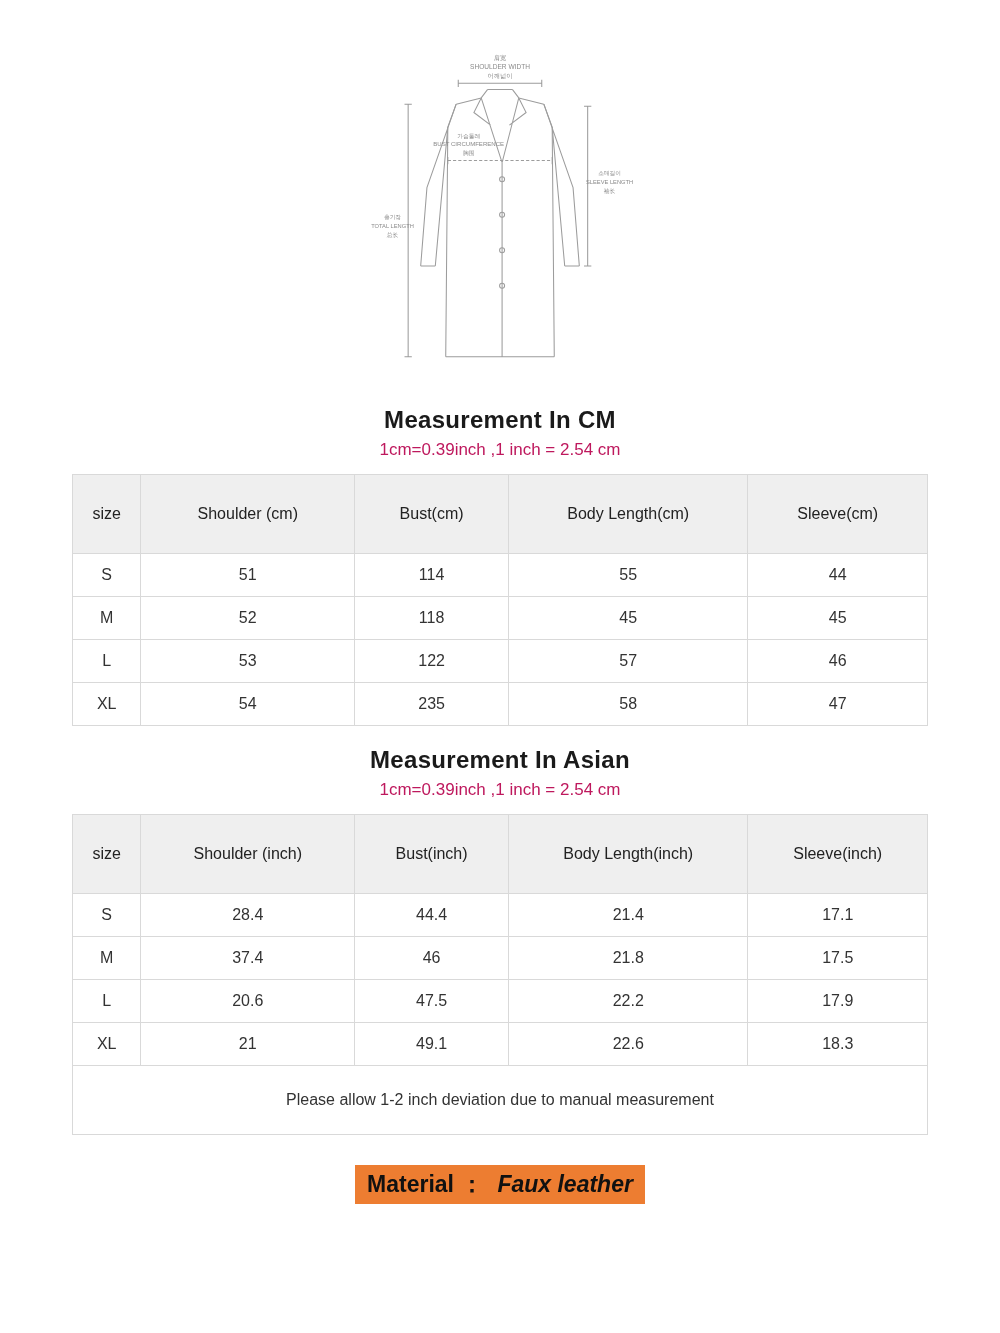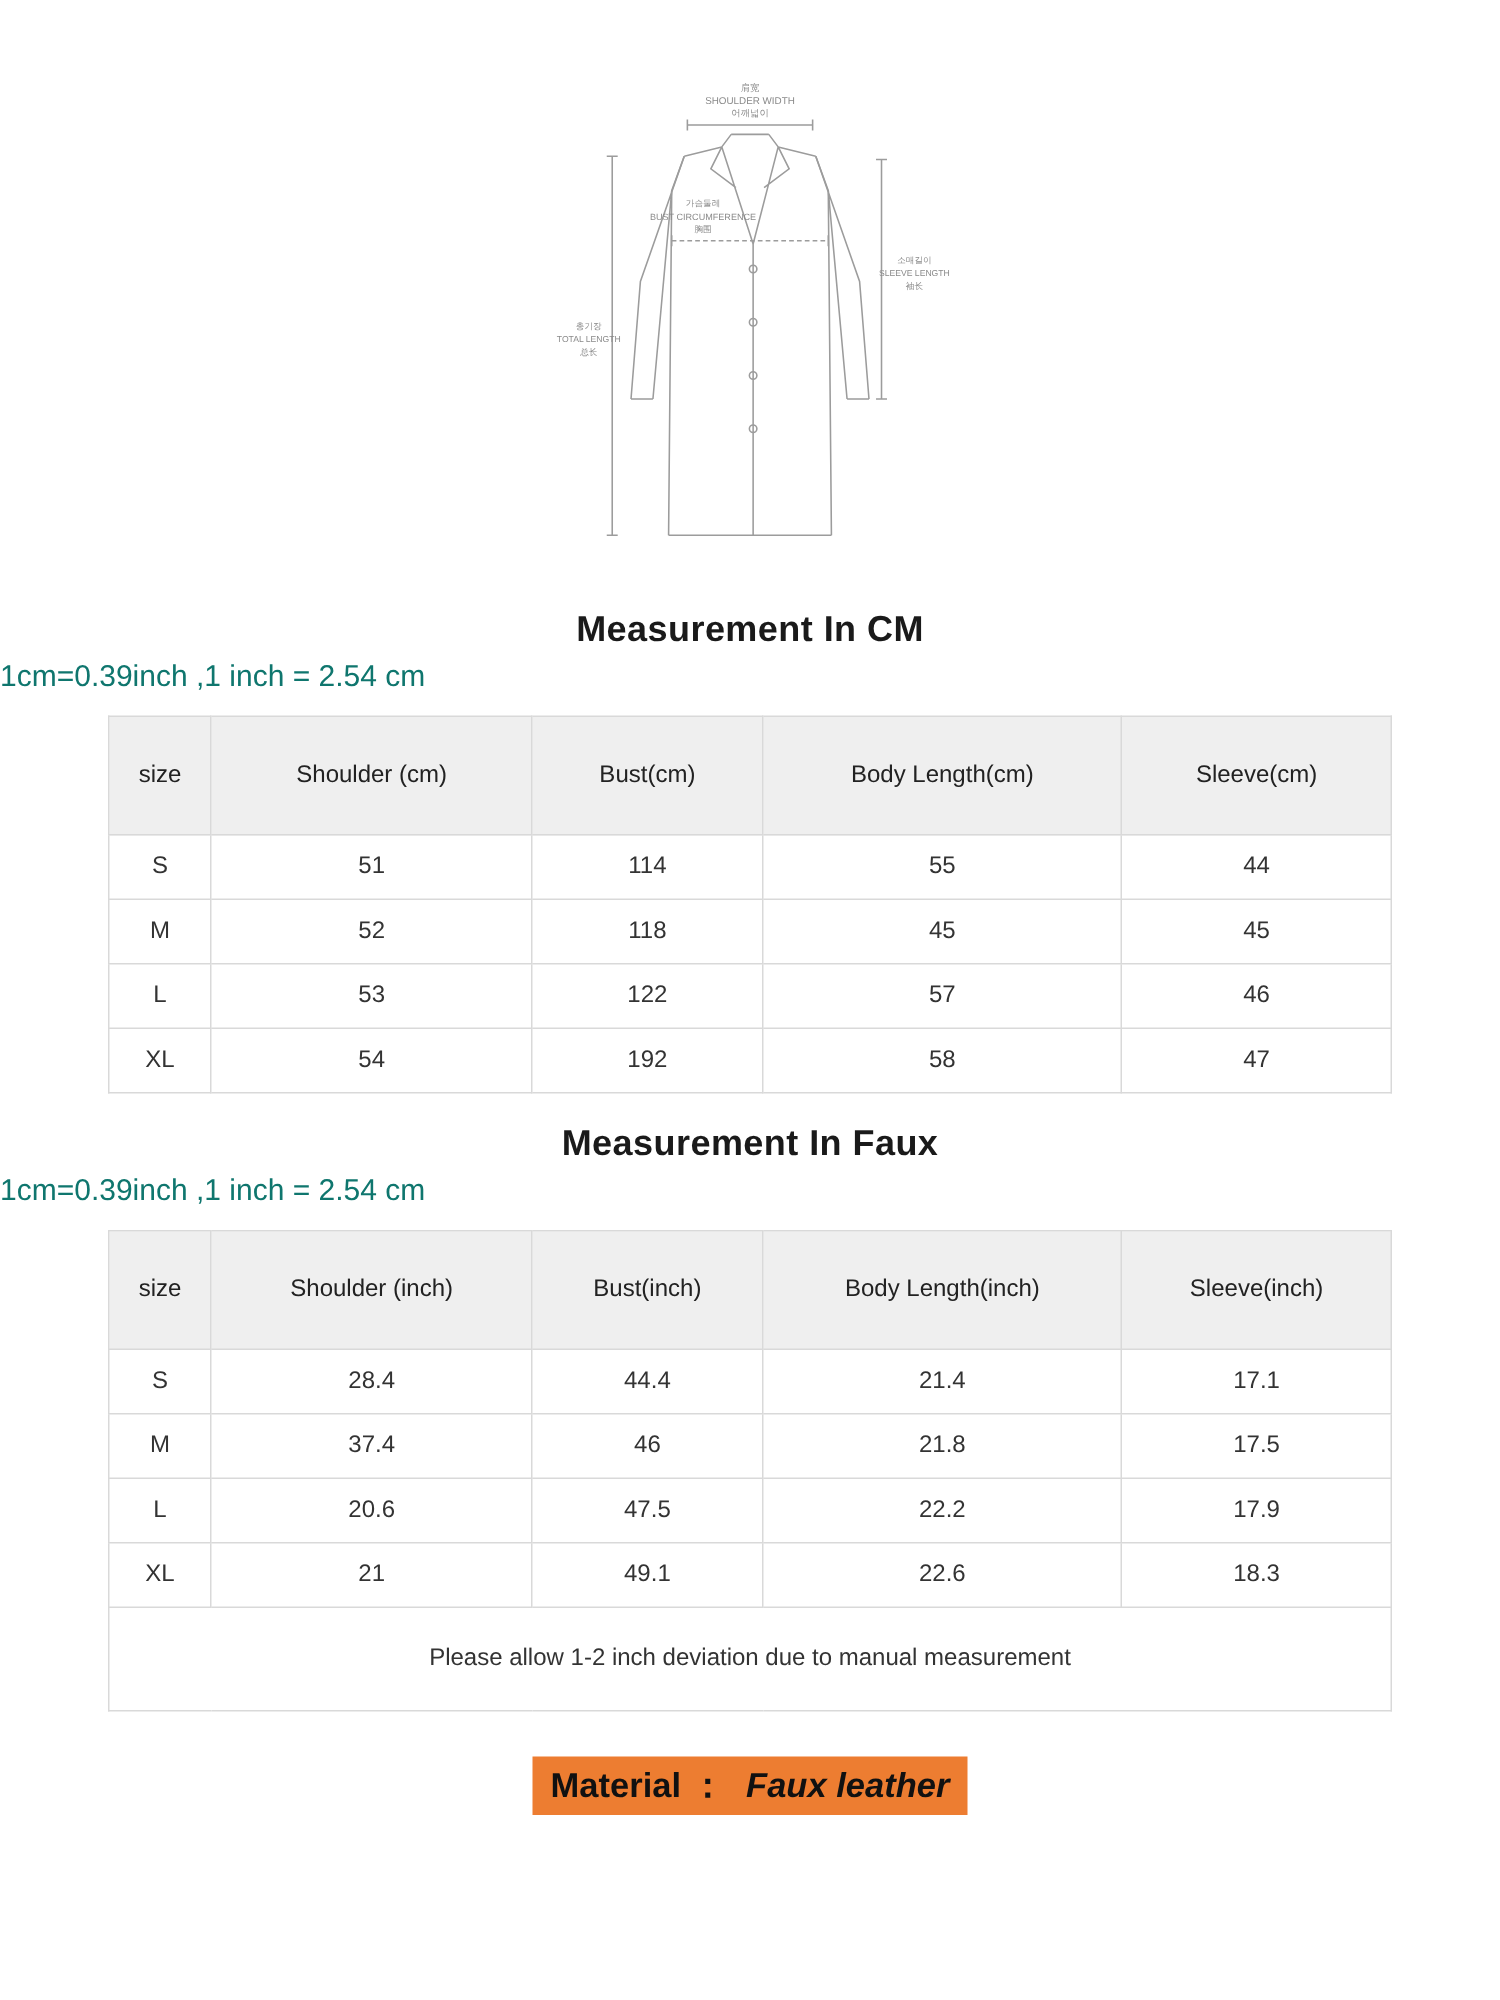--- a/index.html
+++ b/index.html
@@ -7,21 +7,21 @@
     width:1000px;height:1333px;background:#ffffff;
     font-family:"Liberation Sans", sans-serif;color:#333;
     position:relative;overflow:hidden;
   }
   .diagram-wrap{display:flex;justify-content:center;padding-top:52px;}
   .section-title{
     text-align:center;font-size:24px;font-weight:bold;color:#1a1a1a;
     margin:20px 0 6px 0;letter-spacing:.3px;
   }
   .section-subtitle{
-    font-size:20px;color:#0f766e;margin:0 0 14px 0;
+    text-align:center;font-size:17px;color:#be185d;margin:0 0 14px 0;
   }
   table.size-table{
     width:856px;margin:0 auto;border-collapse:collapse;table-layout:fixed;
   }
   table.size-table th, table.size-table td{
     border:1px solid #d9d9d9;text-align:center;vertical-align:middle;
     font-size:16px;color:#333;font-weight:400;padding:0;
   }
   table.size-table thead th{
     background:#efefef;height:78px;font-size:16px;color:#222;
@@ -127,28 +127,28 @@
     <tr>
       <td>L</td>
       <td>53</td>
       <td>122</td>
       <td>57</td>
       <td>46</td>
     </tr>
     <tr>
       <td>XL</td>
       <td>54</td>
-      <td>192</td>
+      <td>235</td>
       <td>58</td>
       <td>47</td>
     </tr>
   </tbody>
 </table>
 
-<div class="section-title">Measurement In Faux</div>
+<div class="section-title">Measurement In Asian</div>
 <div class="section-subtitle">1cm=0.39inch ,1 inch = 2.54 cm</div>
 
 <table class="size-table">
   <colgroup>
     <col style="width:8%">
       <col style="width:25%">
       <col style="width:18%">
       <col style="width:28%">
       <col style="width:21%">
   </colgroup>

